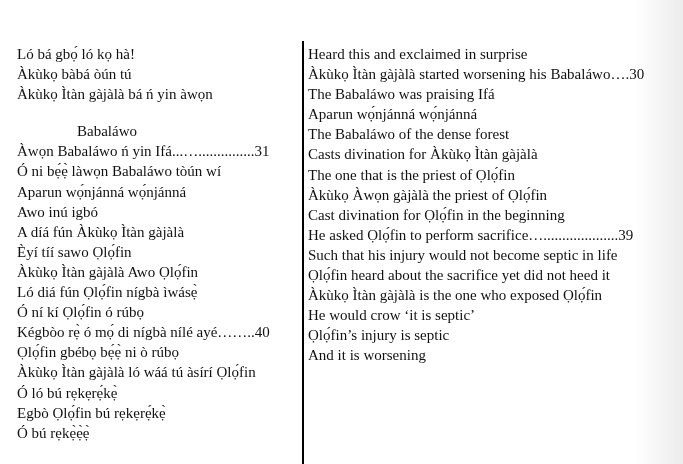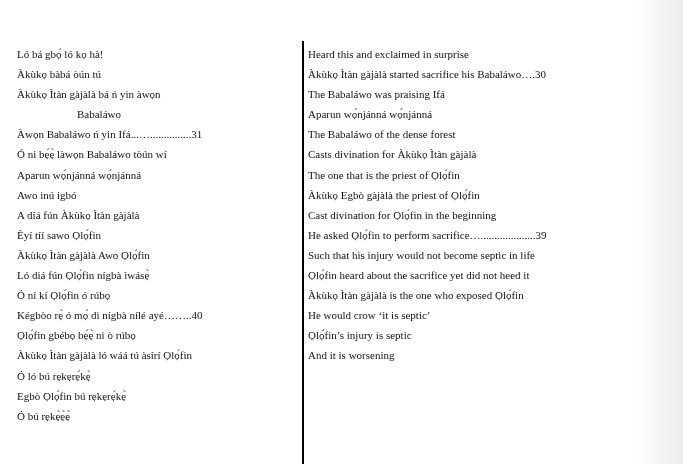--- a/index.html
+++ b/index.html
@@ -20,21 +20,21 @@
       top: 0;
       right: 0;
       width: 48px;
       height: 464px;
       background: linear-gradient(to right, rgba(255,255,255,0) 0%, #ececec 100%);
       pointer-events: none;
     }
     .col {
       position: absolute;
       top: 44px;
-      font-size: 11px;
+      font-size: 15px;
       line-height: 20.1px;
       white-space: nowrap;
     }
     .col-left {
       left: 17px;
       width: 282px;
     }
     .col-right {
       left: 308px;
       width: 370px;
@@ -46,20 +46,21 @@
       width: 2px;
       height: 423px;
       background: #000000;
     }
     .line {
       display: block;
       height: 20.1px;
     }
     .line.indent {
       padding-left: 60px;
+      margin-top: 17px;
     }
   </style>
 </head>
 <body>
 
 <div class="edge-shade"></div>
 
 <div class="col col-left">
   <span class="line">Ló bá gbọ́ ló kọ hà!</span>
   <span class="line">Àkùkọ bàbá òún tú</span>
@@ -79,27 +80,27 @@
   <span class="line">Àkùkọ Ìtàn gàjàlà ló wáá tú àsírí Ọlọ́fin</span>
   <span class="line">Ó ló bú rẹkẹrẹ́kẹ̀</span>
   <span class="line">Egbò Ọlọ́fin bú rẹkẹrẹ́kẹ̀</span>
   <span class="line">Ó bú rẹkẹ̀ẹ̀ẹ̀</span>
 </div>
 
 <div class="divider"></div>
 
 <div class="col col-right">
   <span class="line">Heard this and exclaimed in surprise</span>
-  <span class="line">Àkùkọ Ìtàn gàjàlà started sacrifice his Babaláwo….30</span>
+  <span class="line">Àkùkọ Ìtàn gàjàlà started worsening his Babaláwo….30</span>
   <span class="line">The Babaláwo was praising Ifá</span>
   <span class="line">Aparun wọ́njánná wọ́njánná</span>
   <span class="line">The Babaláwo of the dense forest</span>
   <span class="line">Casts divination for Àkùkọ Ìtàn gàjàlà</span>
   <span class="line">The one that is the priest of Ọlọ́fin</span>
-  <span class="line">Àkùkọ Egbò gàjàlà the priest of Ọlọ́fin</span>
+  <span class="line">Àkùkọ Àwọn gàjàlà the priest of Ọlọ́fin</span>
   <span class="line">Cast divination for Ọlọ́fin in the beginning</span>
   <span class="line">He asked Ọlọ́fin to perform sacrifice…....................39</span>
   <span class="line">Such that his injury would not become septic in life</span>
   <span class="line">Ọlọ́fin heard about the sacrifice yet did not heed it</span>
   <span class="line">Àkùkọ Ìtàn gàjàlà is the one who exposed Ọlọ́fin</span>
   <span class="line">He would crow ‘it is septic’</span>
   <span class="line">Ọlọ́fin’s injury is septic</span>
   <span class="line">And it is worsening</span>
 </div>
 

